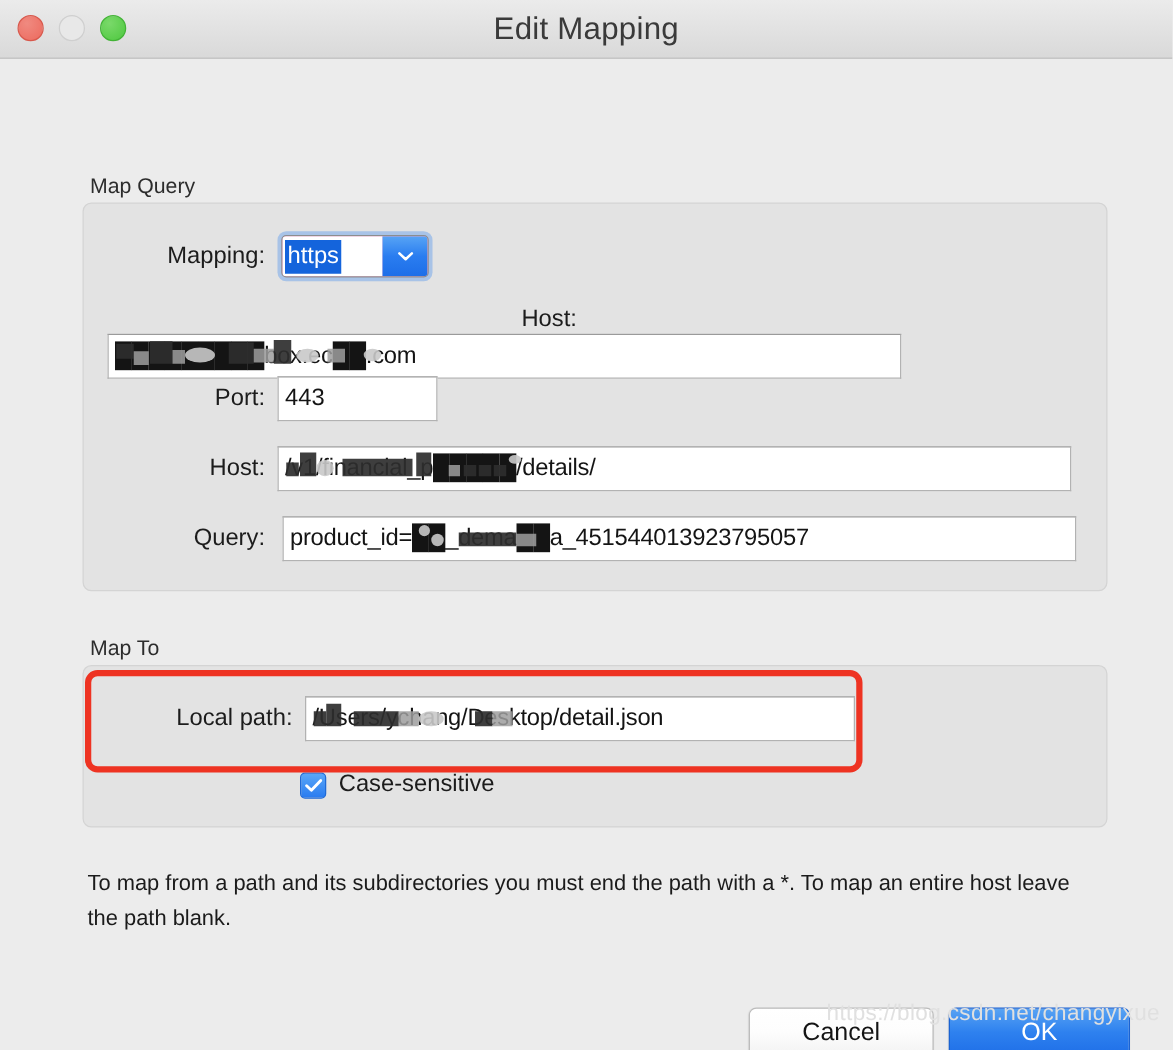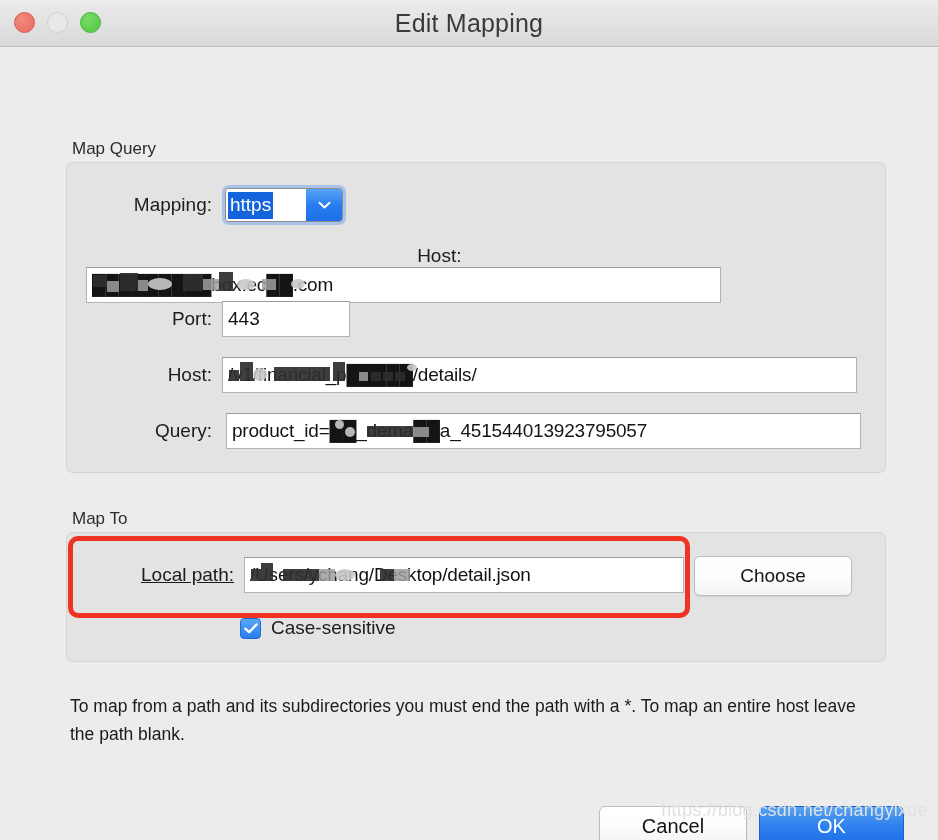--- a/index.html
+++ b/index.html
@@ -190,21 +190,21 @@
     top: 489px;
     width: 622px;
     height: 82px;
     border: 5px solid #ee3322;
     border-radius: 10px;
     box-sizing: border-box;
     pointer-events: none;
   }
 
   #row-localpath { left: 88px; top: 510px; }
-  #localpath-label { width: 146px; margin-right: 10px; text-decoration: underline; }
+  #localpath-label { width: 146px; margin-right: 10px; }
   #localpath-input { width: 440px; }
 
   #choose-button {
     position: absolute;
     left: 694px;
     top: 509px;
     width: 158px;
     height: 40px;
     border-radius: 6px;
     background: linear-gradient(to bottom, #ffffff 0%, #fdfdfd 48%, #f3f3f3 100%);
@@ -378,21 +378,20 @@
       <span class="redact" style="left:6px;  top:11px; width:10px; height:12px;"></span>
       <span class="redact" style="left:16px; top:5px;  width:12px; height:18px;"></span>
       <span class="redact" style="left:38px; top:11px; width:36px; height:12px;"></span>
       <span class="redact soft" style="left:74px; top:11px; width:16px; height:12px;"></span>
       <span class="redact light" style="left:90px; top:11px; width:20px; height:12px;"></span>
       <span class="redact" style="left:135px;top:11px; width:14px; height:12px;"></span>
       <span class="redact soft" style="left:149px;top:11px; width:16px; height:12px;"></span>
     </div>
   </div>
 
-  <div id="choose-button">Choose</div>
 
   <div class="row" id="row-case">
     <div class="checkbox">
       <svg class="check-glyph" viewBox="0 0 14 11">
         <path d="M1.3 5.6 L5.1 9.2 L12.6 1.4" fill="none" stroke="#ffffff" stroke-width="2.3" stroke-linecap="round" stroke-linejoin="round"></path>
       </svg>
     </div>
     <div id="case-label">Case-sensitive</div>
   </div>
 

